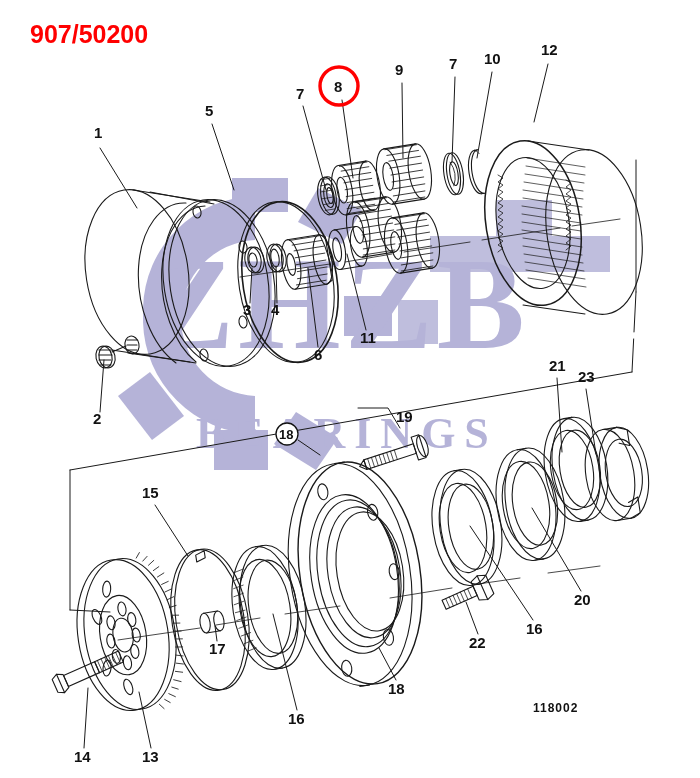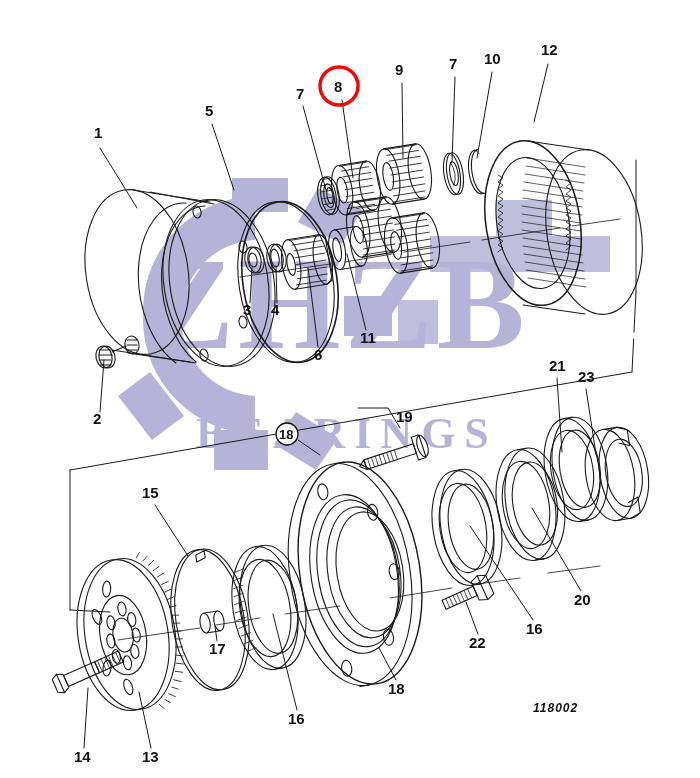--- a/index.html
+++ b/index.html
@@ -3,27 +3,28 @@
 <meta charset="utf-8">
 <style>
   html,body{margin:0;padding:0;background:#ffffff;}
   body{width:700px;height:778px;position:relative;overflow:hidden;
        font-family:"Liberation Sans",sans-serif;}
   #stage{position:absolute;inset:0;width:700px;height:778px;}
   svg{display:block;}
   .partno{position:absolute;left:30px;top:22px;font-size:25px;font-weight:700;
           color:#ff0000;letter-spacing:0px;line-height:1;}
   .drawno{position:absolute;left:533px;top:701px;font-size:12px;font-weight:700;
-          color:#111;letter-spacing:1px;font-style:italic;}
+          color:#111;letter-spacing:1px;}
 </style>
 </head>
 <body>
 
 <div id="stage">
 
+  <div class="partno">907/50200</div>
   <div class="drawno">118002</div>
 
   <svg width="700" height="778" viewBox="0 0 700 778">
 
     <defs>
       <g id="gearTeeth"></g>
       <clipPath id="clipAll">
           <rect x="0" y="0" width="700" height="778"></rect>
         </clipPath>
     </defs>

